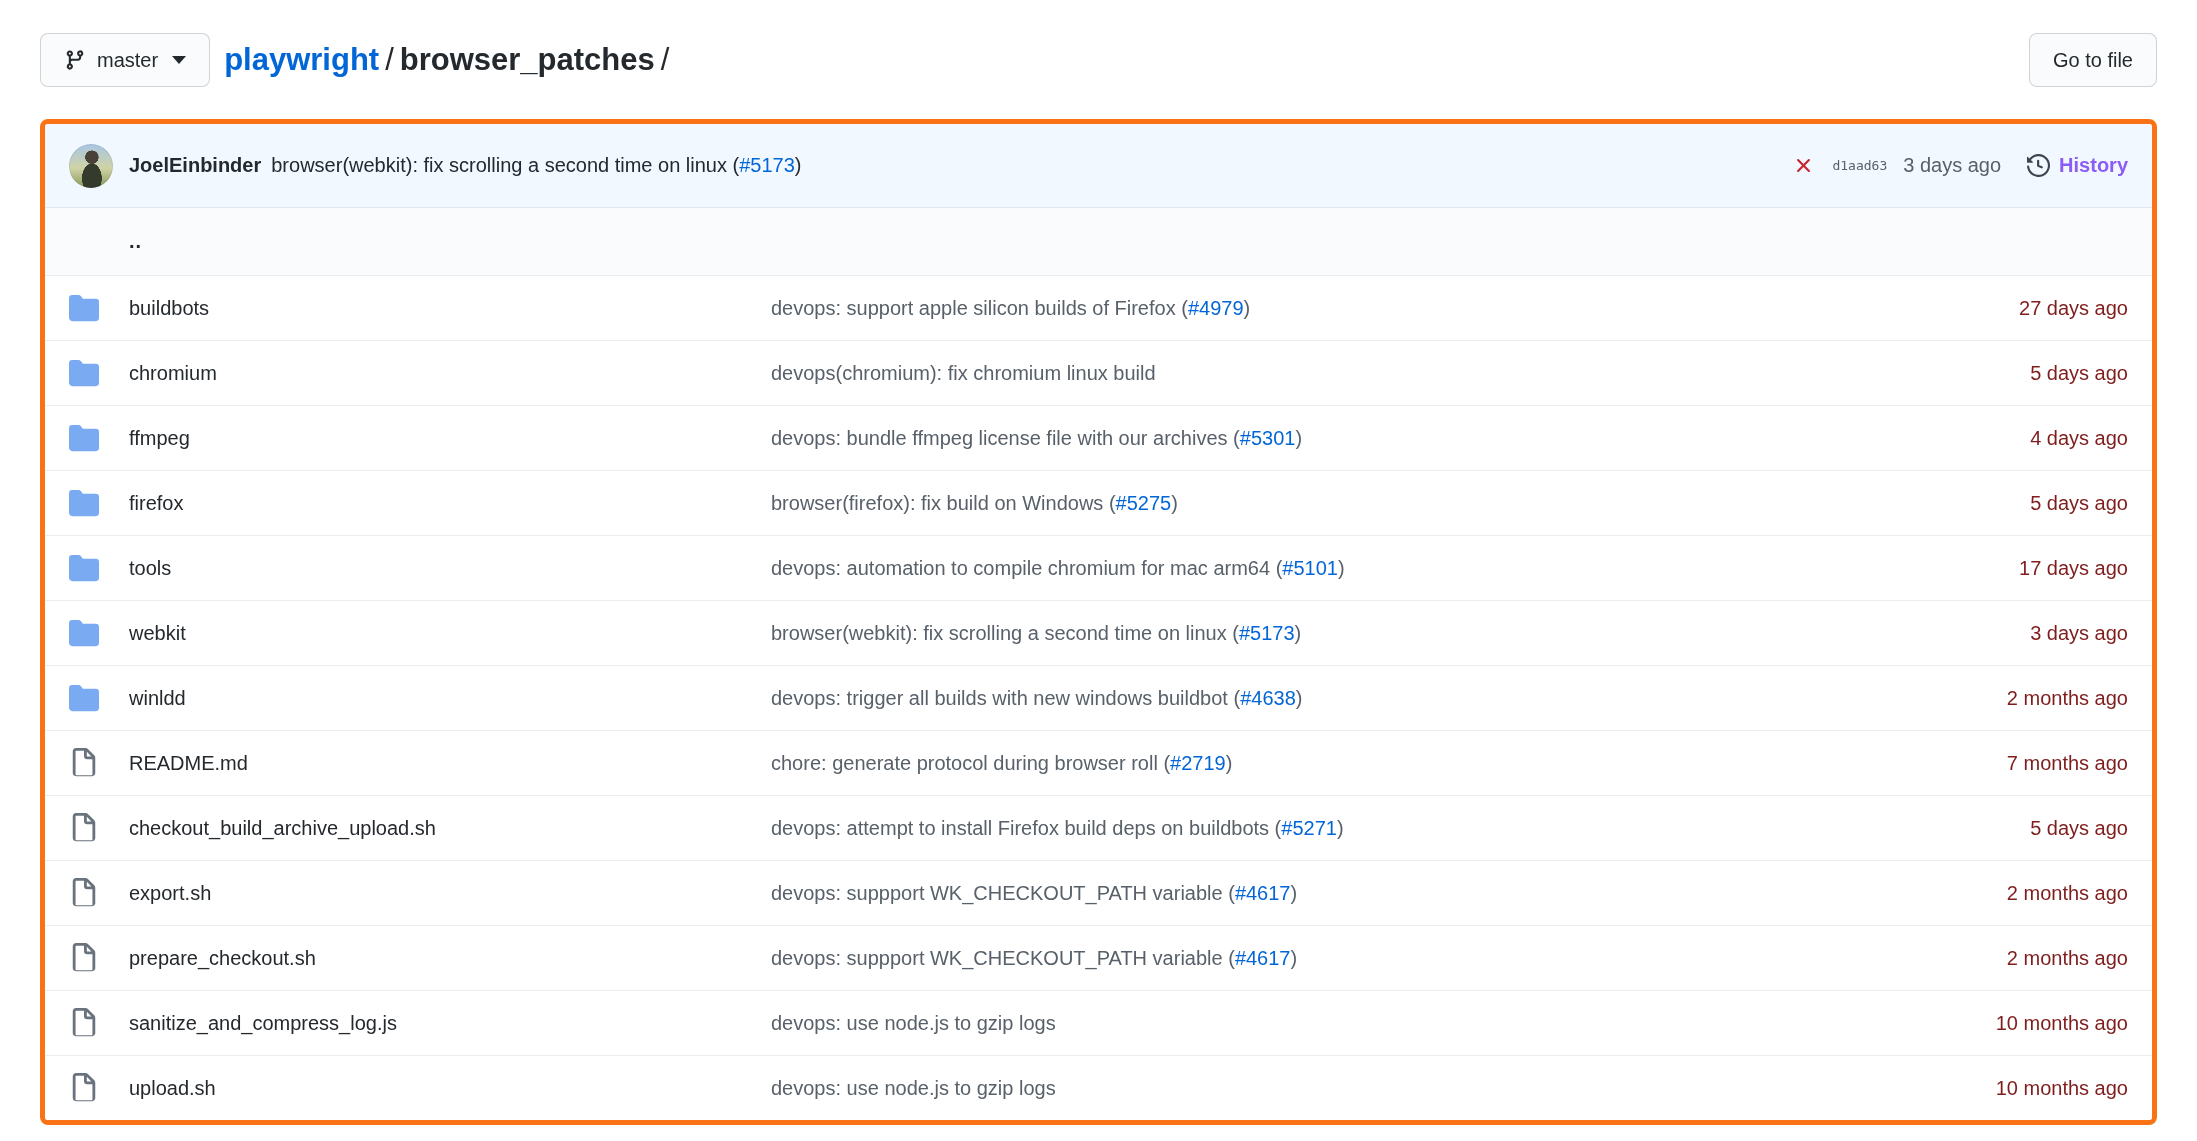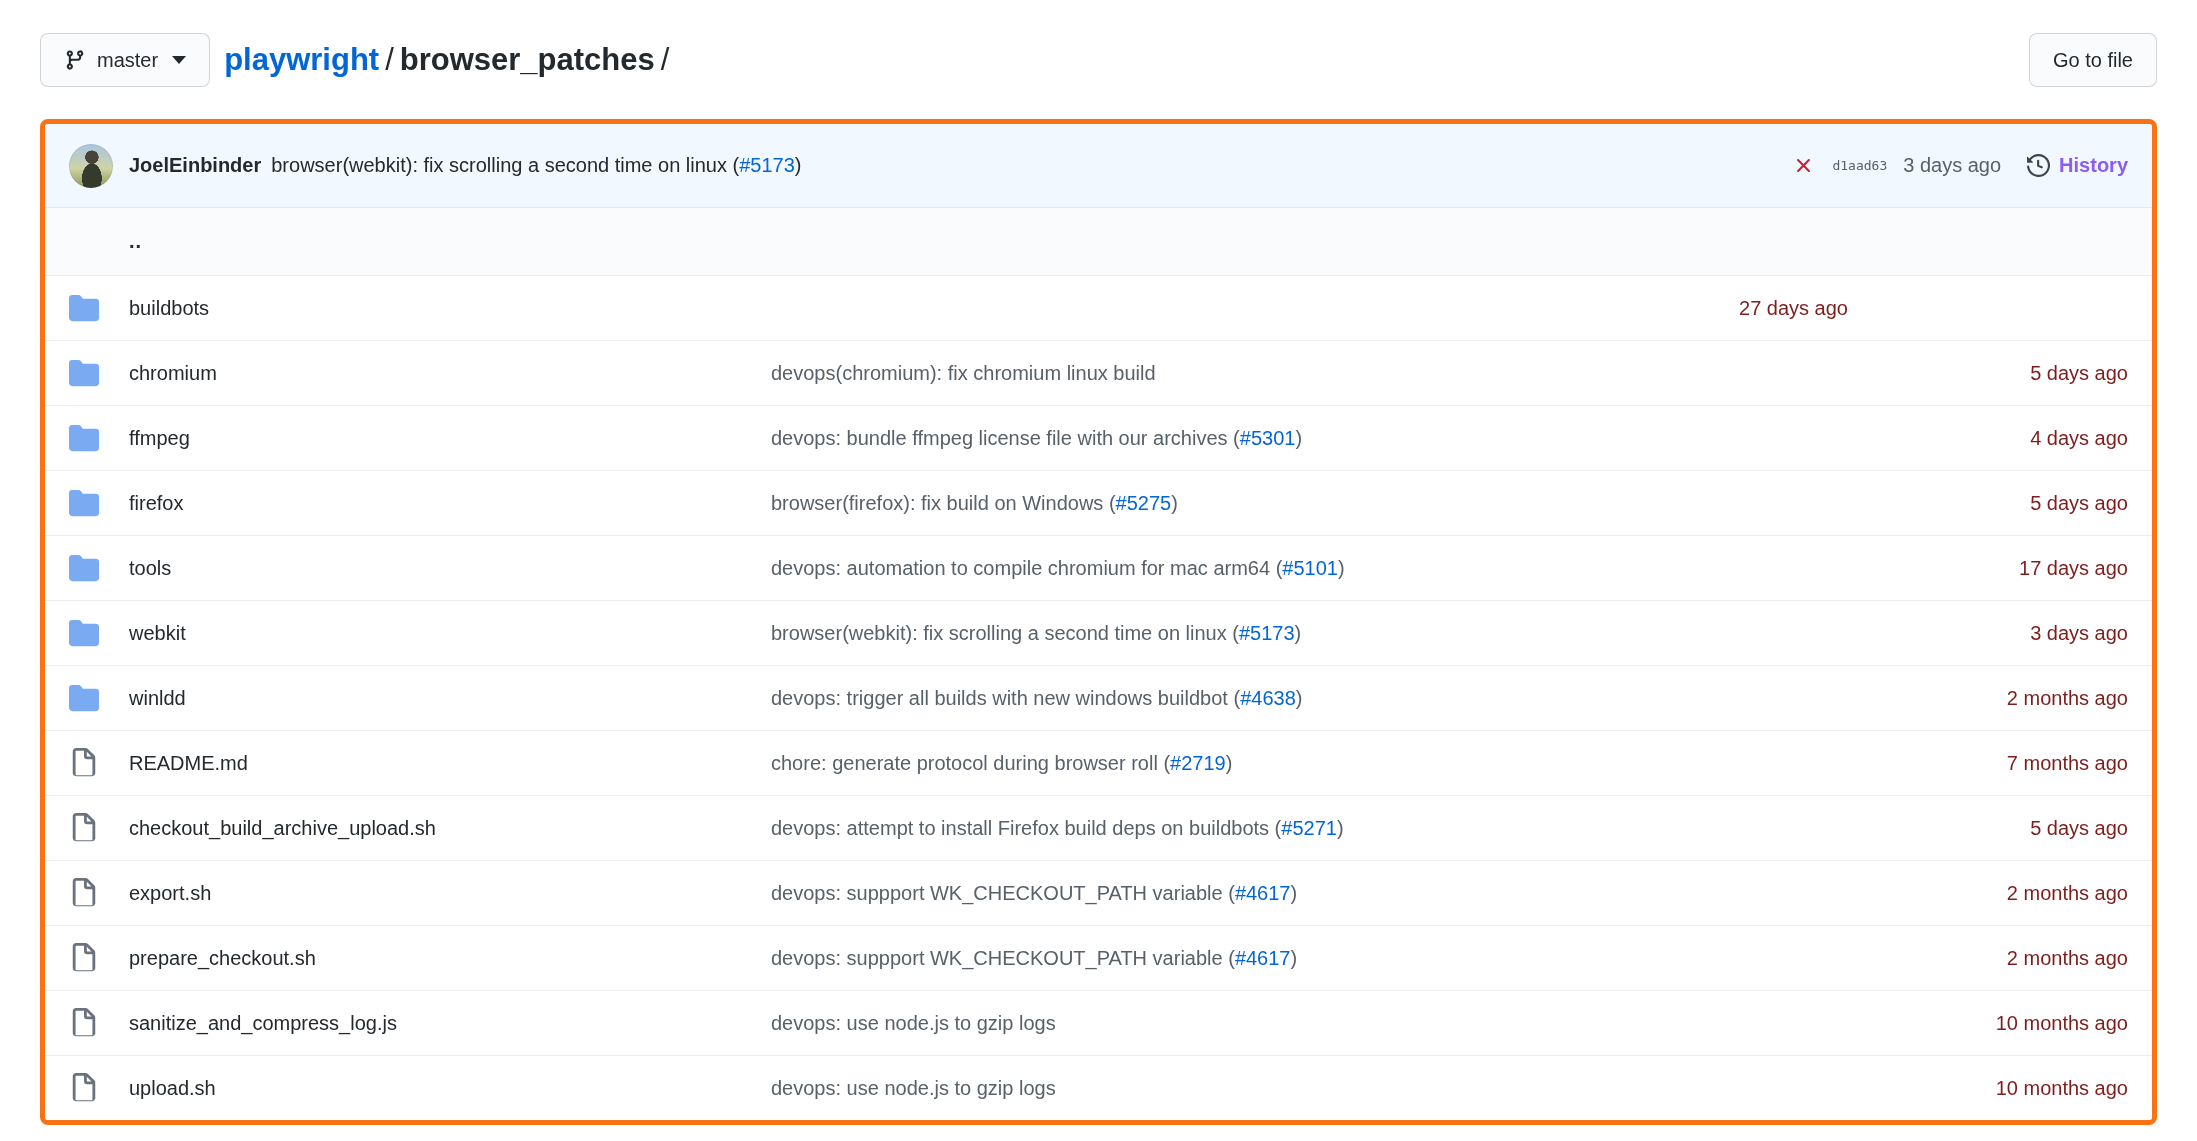--- a/index.html
+++ b/index.html
@@ -127,20 +127,21 @@
 
     <div id="rows">
         <div class="grid-row row dir">
     <span class="cell-icon">
       <svg class="icon-folder" viewBox="0 0 16 16" fill="currentColor">
         <path d="M1.75 1A1.75 1.75 0 000 2.75v10.5C0 14.216.784 15 1.75 15h12.5A1.75 1.75 0 0016 13.25v-8.5A1.75 1.75 0 0014.25 3H7.5a.25.25 0 01-.2-.1l-.9-1.2A1.75 1.75 0 005 1H1.75z"></path>
       </svg>
 
     </span>
     <span class="name"><a href="#">buildbots</a></span>
+    <span class="msg"><span>devops: support apple silicon builds of Firefox (</span><a href="#" class="pr-link">#4979</a><span>)</span></span>
     <span class="date">27 days ago</span>
   </div>
         <div class="grid-row row dir">
     <span class="cell-icon">
       <svg class="icon-folder" viewBox="0 0 16 16" fill="currentColor">
         <path d="M1.75 1A1.75 1.75 0 000 2.75v10.5C0 14.216.784 15 1.75 15h12.5A1.75 1.75 0 0016 13.25v-8.5A1.75 1.75 0 0014.25 3H7.5a.25.25 0 01-.2-.1l-.9-1.2A1.75 1.75 0 005 1H1.75z"></path>
       </svg>
 
     </span>
     <span class="name"><a href="#">chromium</a></span>

